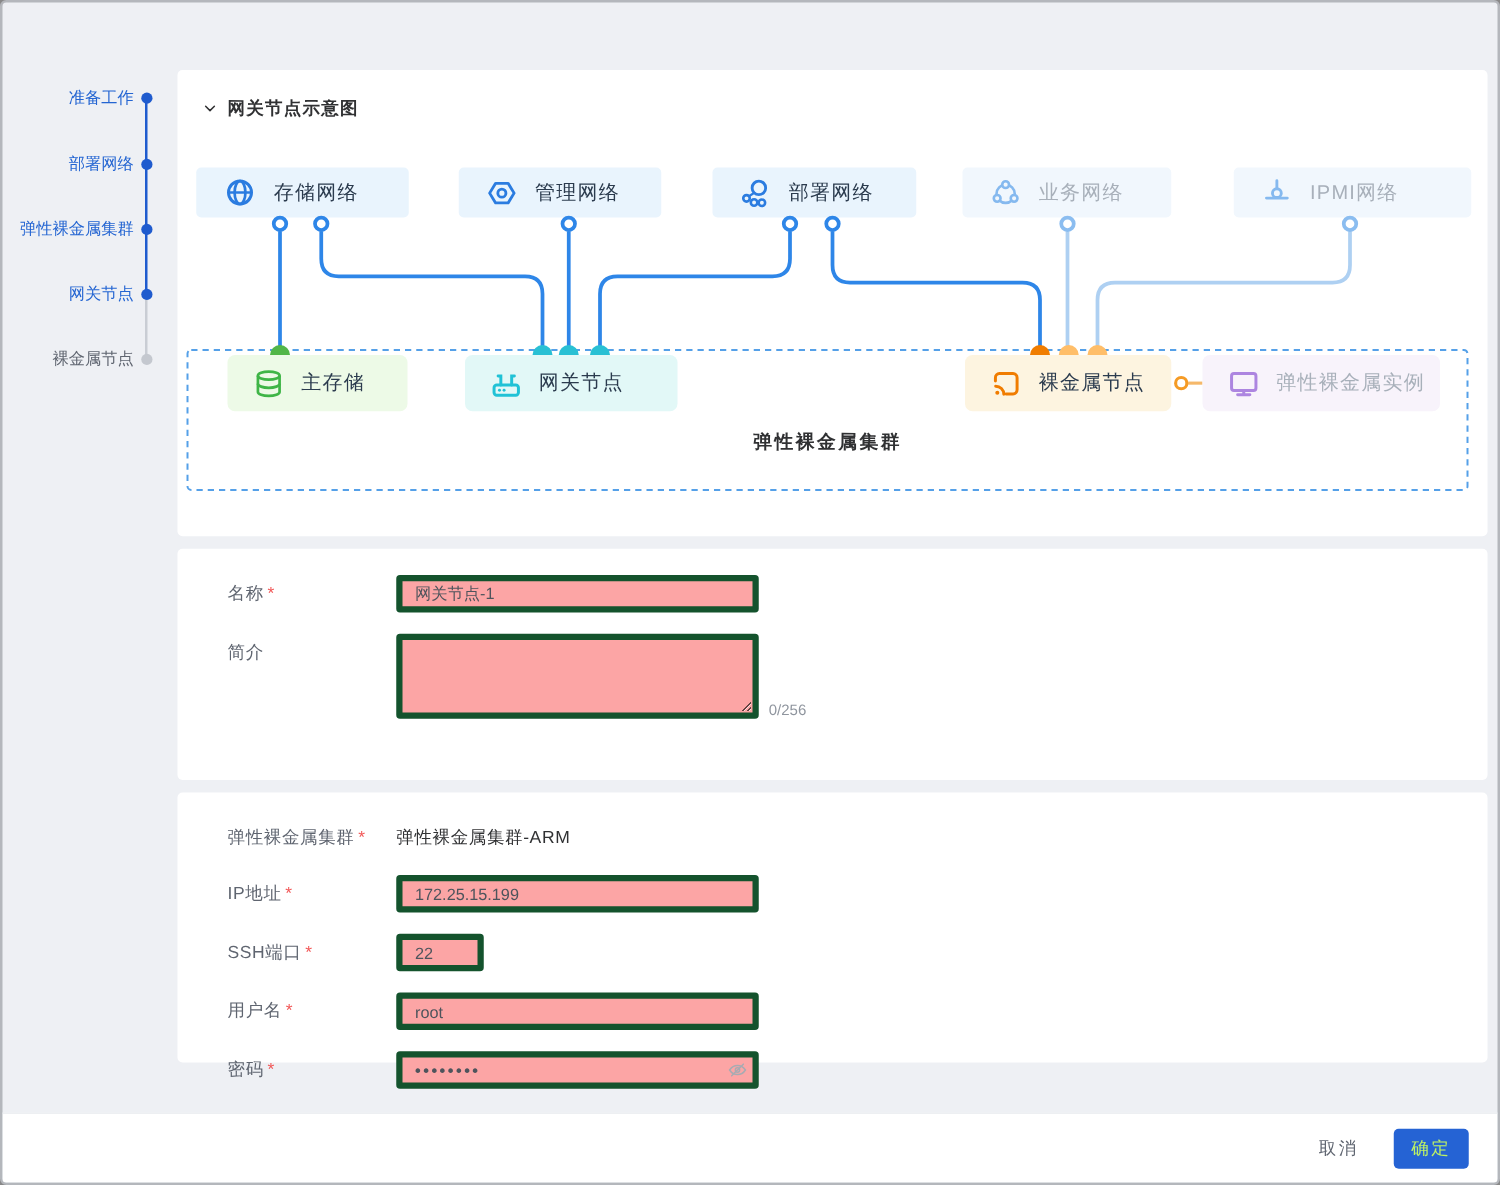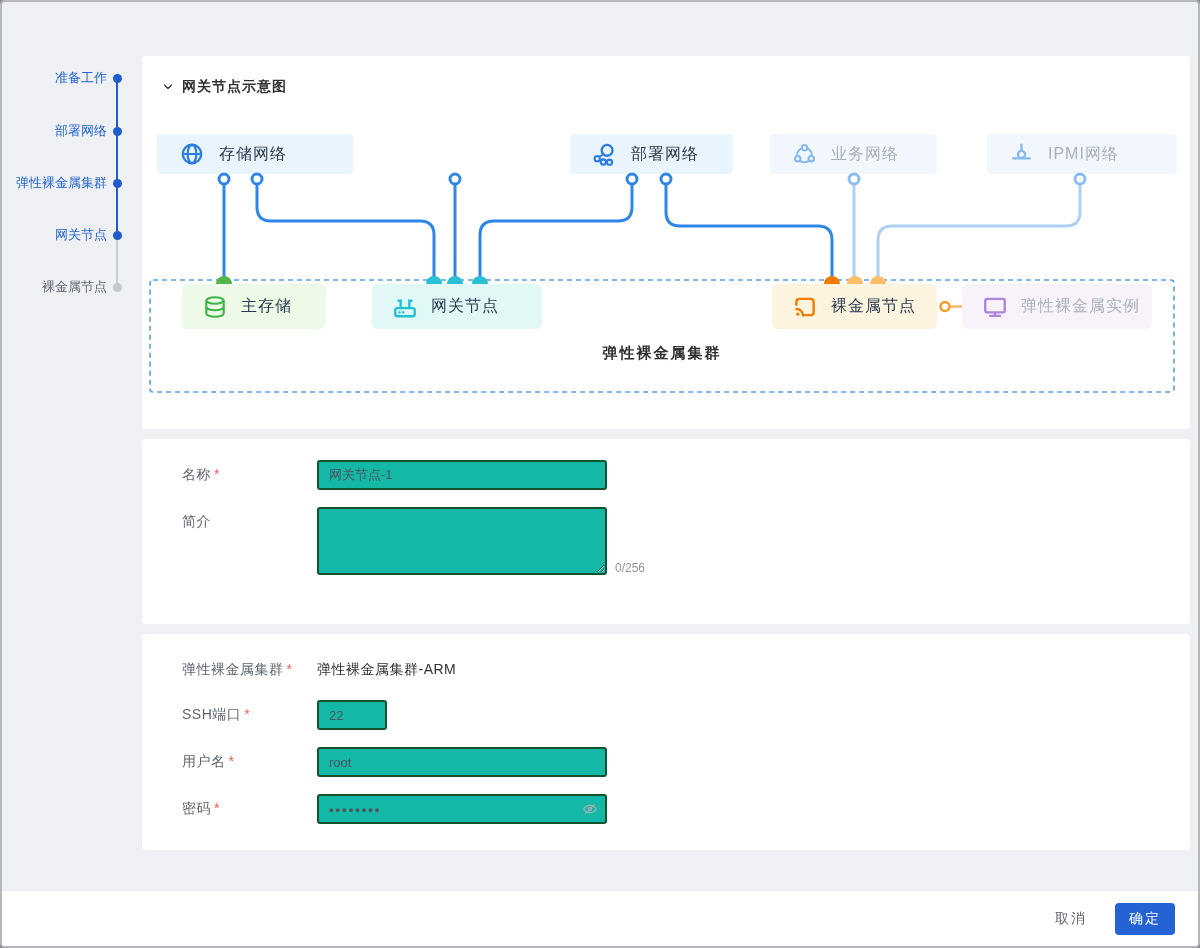--- a/index.html
+++ b/index.html
@@ -53,33 +53,33 @@
 
   .diagram-svg { position:absolute; left:0; top:0; z-index:2; }
   .cluster-label { position:absolute; left:8px; top:288px; width:1024px; text-align:center; font-size:15px; font-weight:600; color:#303133; letter-spacing:2px; z-index:4; }
 
   
   .card-form { padding:21px 0 22px 40px; }
   .frow { display:flex; align-items:flex-start; margin-bottom:17px; }
   .frow:last-child { margin-bottom:0; }
   .flabel { width:135px; font-size:14px; color:#5f6570; padding-top:6px; letter-spacing:0.5px; }
   .req { color:#f25a5a; margin-left:3px; }
-  .tinput { width:290px; height:30px; border:2px solid #14532d; border-radius:3px; padding:0 10px; font-size:13px; color:#4e545c; font-family:"Liberation Sans","DejaVu Sans",sans-serif; outline:none; background:#14b8a6; }
+  .tinput { width:290px; height:30px; border:5px solid #14532d; border-radius:3px; padding:0 10px; font-size:13px; color:#4e545c; font-family:"Liberation Sans","DejaVu Sans",sans-serif; outline:none; background:#fca5a5; }
   .tinput.small { width:70px; }
   textarea.tinput { height:68px; padding-top:6px; resize:both; }
   .counter { font-size:12px; color:#8f959e; align-self:flex-end; margin-left:8px; }
   .static-val { font-size:14px; color:#303133; font-weight:500; padding-top:6px; letter-spacing:0.5px; }
   .pwd-wrap { position:relative; width:290px; }
   .pwd-wrap .tinput { width:290px; letter-spacing:2px; font-weight:700; }
   .eye-btn { position:absolute; right:9px; top:7px; cursor:pointer; line-height:0; }
 
   
   .footbar { position:absolute; left:0; right:0; bottom:0; height:56px; background:#fff; border-top:1px solid #e8eaee; display:flex; align-items:center; justify-content:flex-end; padding-right:23px; gap:28px; z-index:5; }
   .btn-text { font-size:14px; color:#5f6570; cursor:pointer; background:none; border:none; font-family:Liberation Sans, sans-serif; letter-spacing:2px; }
-  .btn-primary { font-size:14px; color:#ffffff; background:#2563d4; border:none; border-radius:4px; height:32px; padding:0 14px; cursor:pointer; font-family:inherit; letter-spacing:2px; }
+  .btn-primary { font-size:14px; color:#bef264; background:#2563d4; border:none; border-radius:4px; height:32px; padding:0 14px; cursor:pointer; font-family:inherit; letter-spacing:2px; }
 </style>
 </head>
 <body>
 
 <div class="frame">
 
 
   <div class="content">
 
     <div class="steps">
@@ -143,27 +143,34 @@
           <circle cx="313" cy="228" r="8" fill="#29c0d4"></circle>
           <circle cx="338" cy="228" r="8" fill="#29c0d4"></circle>
           <circle cx="690" cy="228" r="8" fill="#f07d00"></circle>
           <circle cx="713" cy="228" r="8" fill="#ffbe69"></circle>
           <circle cx="736" cy="228" r="8" fill="#ffbe69"></circle>
 
           <path d="M808.5 250.5 H820" stroke="#f5b86a" stroke-width="2.5"></path>
           <circle cx="803" cy="250.5" r="4.5" fill="#fff" stroke="#f59b25" stroke-width="2.5"></circle>
         </svg>
 
-        <div class="net-box on" style="left:15px;width:196px">
+        <div class="net-box on" style="left:15px;width:170px">
           <svg width="26" height="26" viewBox="0 0 24 24">
               <circle cx="12" cy="12" r="8.5" fill="none" stroke="#2b7ce0" stroke-width="2.2"></circle>
               <ellipse cx="12" cy="12" rx="4" ry="8.5" fill="none" stroke="#2b7ce0" stroke-width="2"></ellipse>
               <path d="M3.5 12h17" fill="none" stroke="#2b7ce0" stroke-width="2"></path>
             </svg>
           <span class="lbl">存储网络</span>
+        </div>
+        <div class="net-box on" style="left:225px;width:162px">
+          <svg width="25" height="25" viewBox="0 0 24 24">
+              <path d="M7.2 4.5h9.6l4.6 7.5-4.6 7.5H7.2L2.6 12z" fill="none" stroke="#2b7ce0" stroke-width="2.2" stroke-linejoin="round"></path>
+              <circle cx="12" cy="12" r="3.1" fill="none" stroke="#2b7ce0" stroke-width="2.2"></circle>
+            </svg>
+          <span class="lbl">管理网络</span>
         </div>
         <div class="net-box on" style="left:428px;width:163px">
           <svg width="25" height="25" viewBox="0 0 24 24">
               <circle cx="14.5" cy="8" r="5.2" fill="none" stroke="#2b7ce0" stroke-width="2.2"></circle>
               <path d="M10.8 11.8 L7.2 14.2" stroke="#2b7ce0" stroke-width="1.8"></path>
               <circle cx="5" cy="16" r="2.5" fill="none" stroke="#2b7ce0" stroke-width="2"></circle>
               <circle cx="10.8" cy="19.2" r="2.5" fill="none" stroke="#2b7ce0" stroke-width="2"></circle>
               <circle cx="16.8" cy="19.4" r="2.5" fill="none" stroke="#2b7ce0" stroke-width="2"></circle>
             </svg>
           <span class="lbl">部署网络</span>
@@ -233,20 +240,24 @@
           <div class="flabel"><span>简介</span></div>
           <textarea class="tinput" style=""></textarea>
           <span class="counter">0/256</span>
         </div>
       </div>
 
       <div class="card card-form" style="height:216px">
         <div class="frow" style="margin-bottom:21px">
           <div class="flabel"><span>弹性裸金属集群</span><span class="req">*</span></div>
           <div class="static-val">弹性裸金属集群-ARM</div>
+        </div>
+        <div class="frow">
+          <div class="flabel"><span>IP地址</span><span class="req">*</span></div>
+          <input class="tinput" value="172.25.15.199" style="">
         </div>
         <div class="frow">
           <div class="flabel"><span>SSH端口</span><span class="req">*</span></div>
           <input class="tinput small" value="22" style="">
         </div>
         <div class="frow">
           <div class="flabel"><span>用户名</span><span class="req">*</span></div>
           <input class="tinput" value="root" style="">
         </div>
         <div class="frow">

